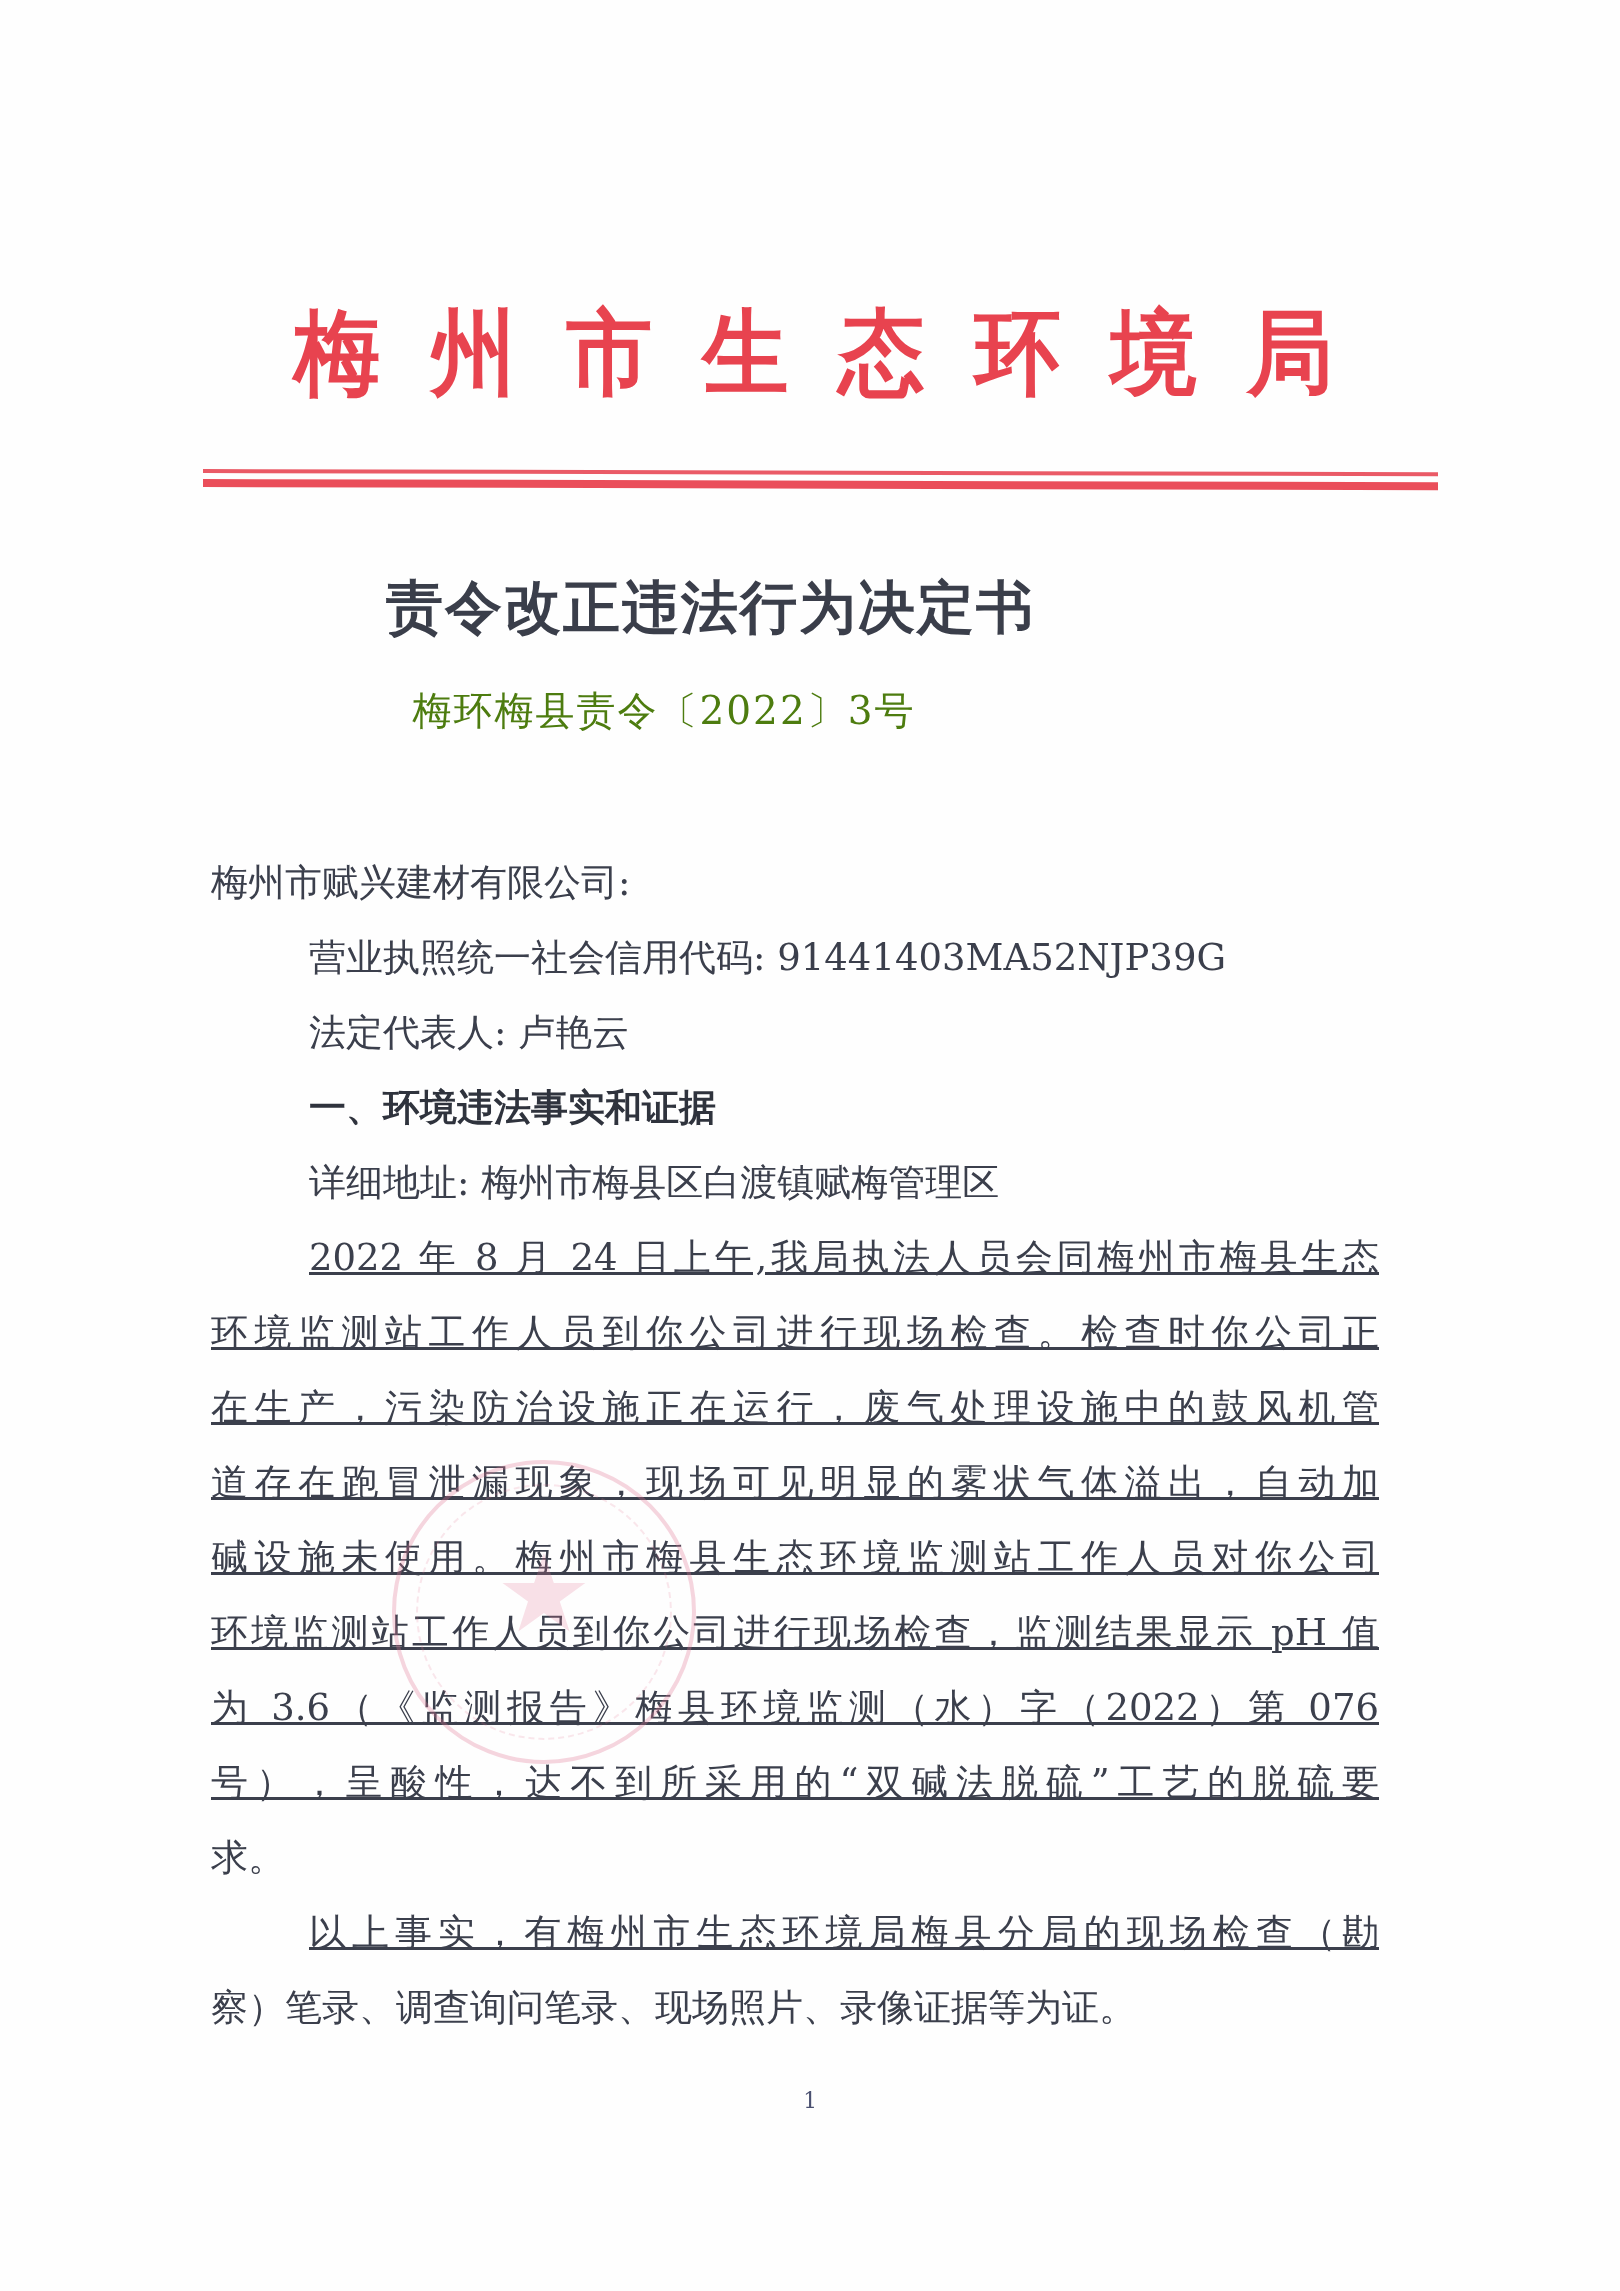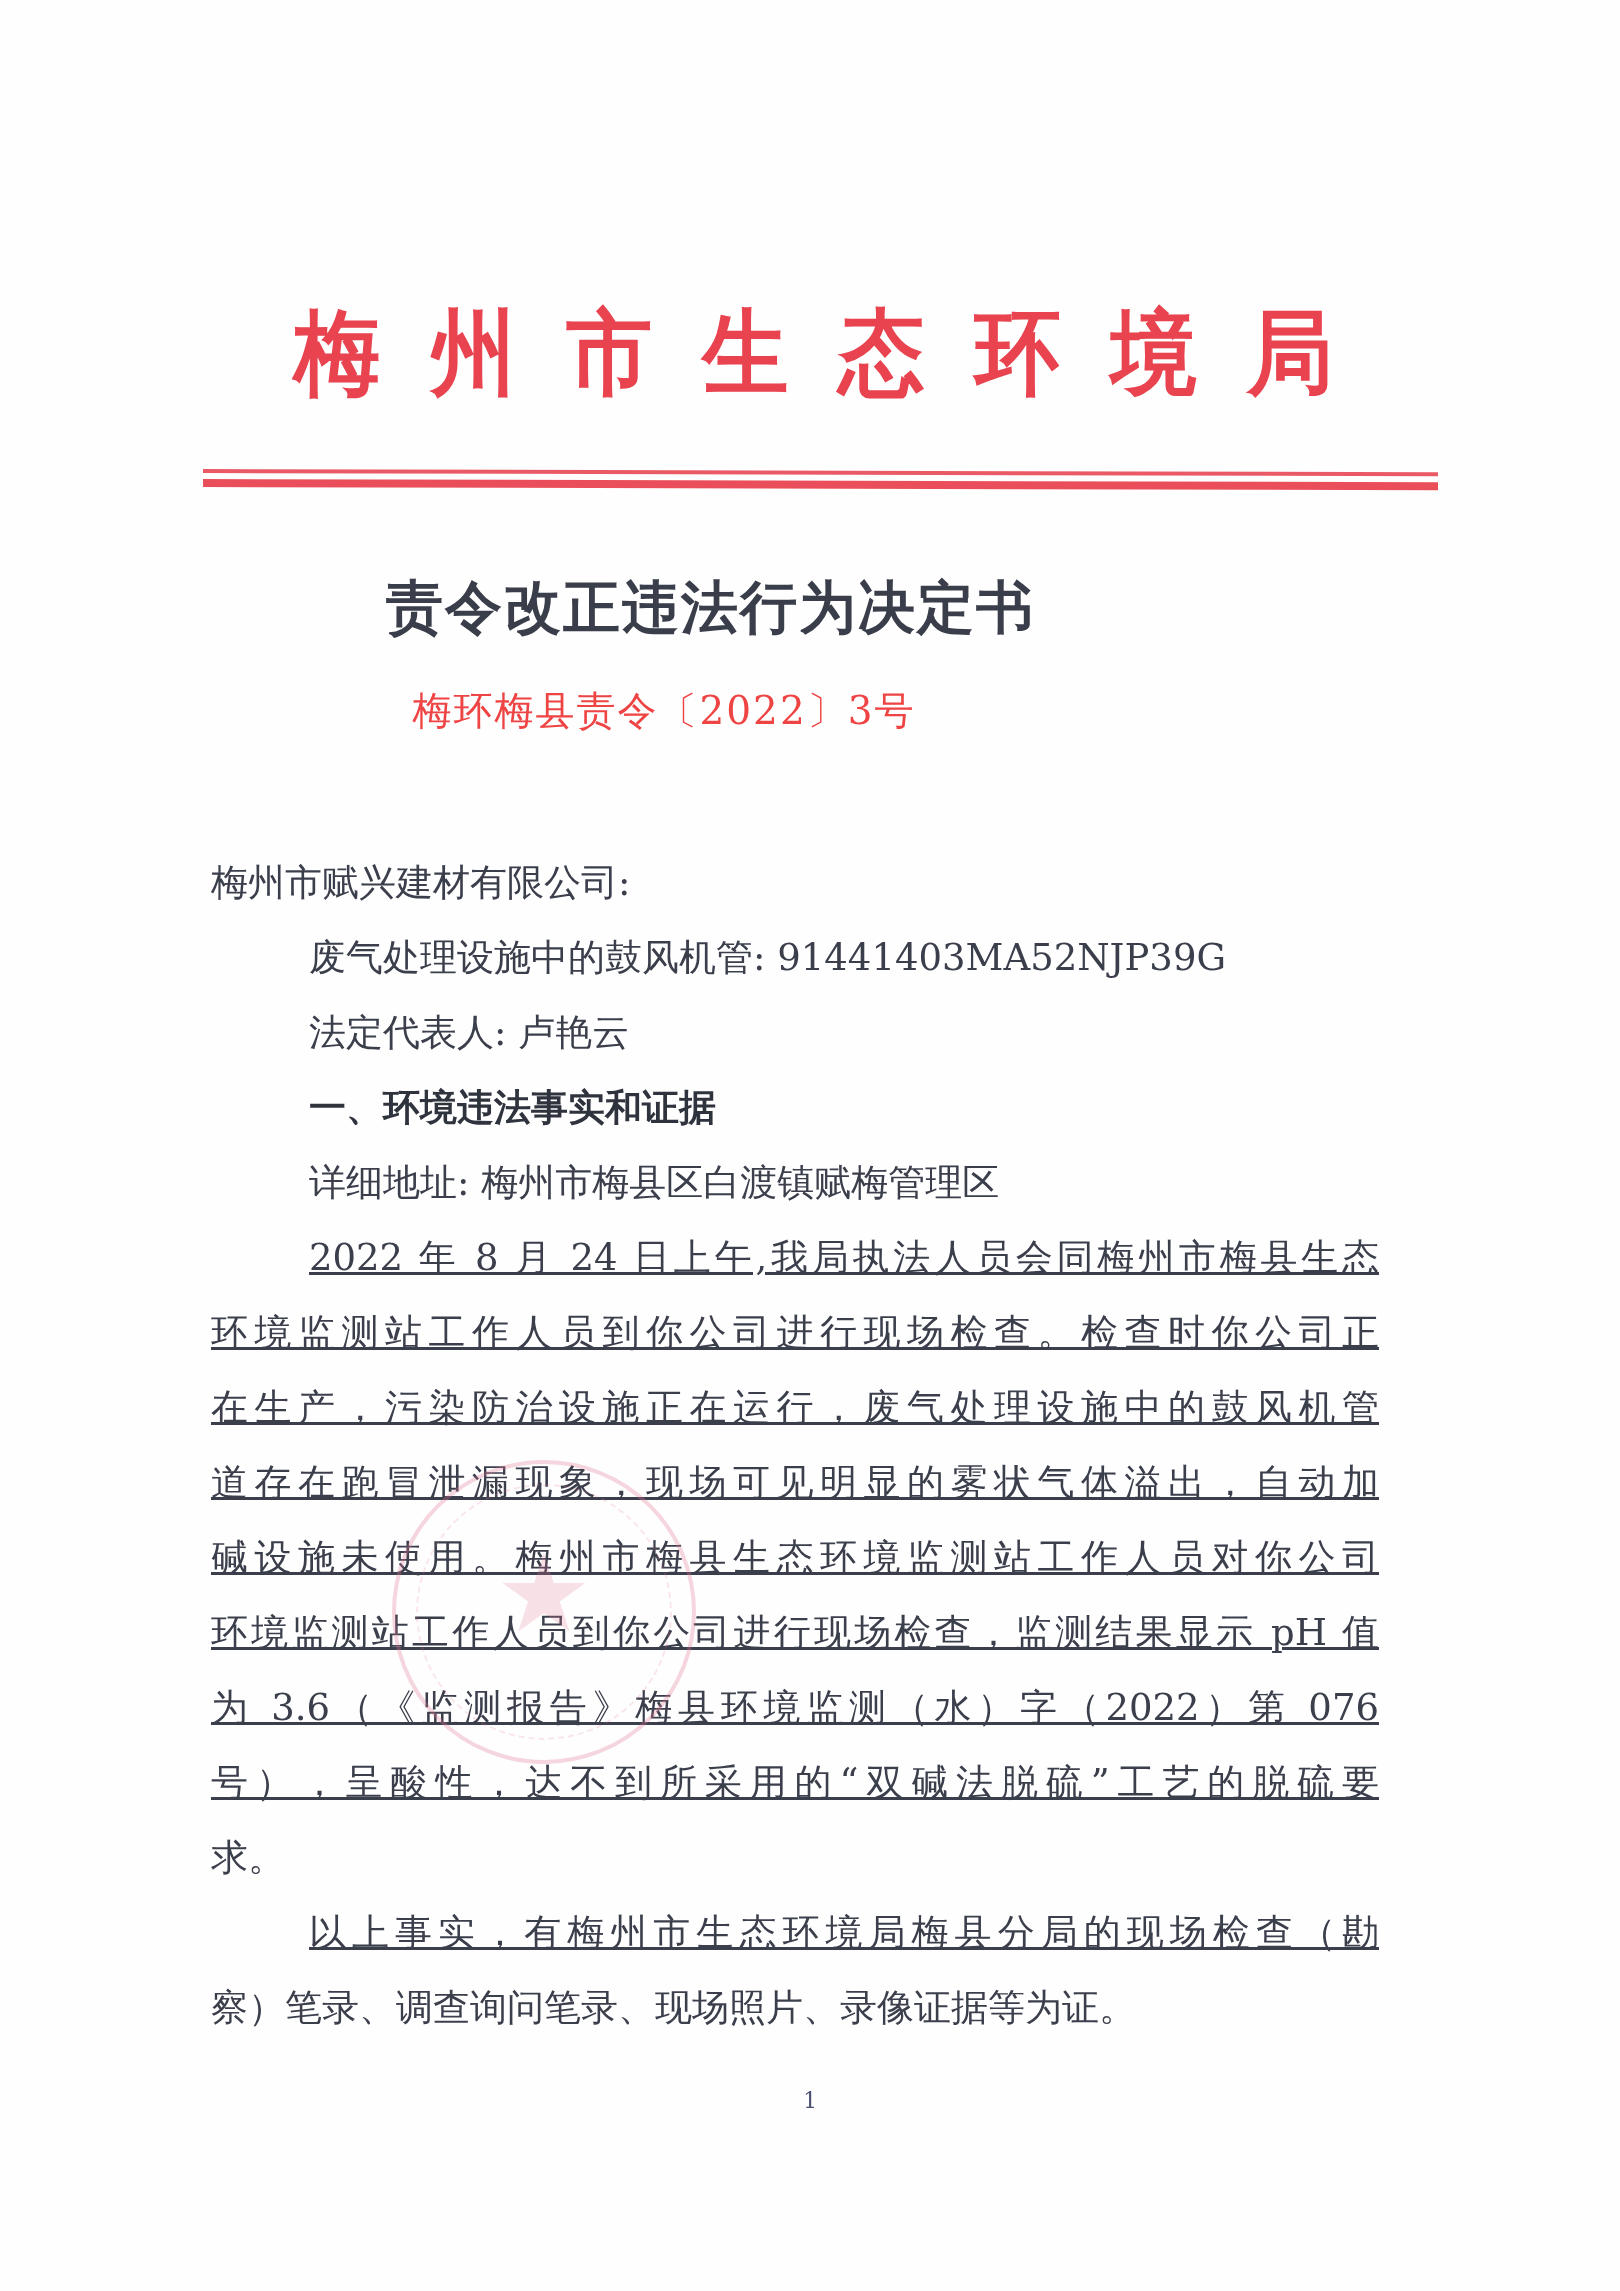--- a/index.html
+++ b/index.html
@@ -63,21 +63,21 @@
       color: #3a3e4a;
       letter-spacing: 2px;
       line-height: 78px;
     }
     .doc-number {
       position: absolute;
       left: 0; top: 681px;
       width: 1328px;
       text-align: center;
       font-size: 39px;
-      color: #ef4444;
+      color: #4d7c0f;
       line-height: 59px;
       letter-spacing: 2px;
     }
     .body-text {
       position: absolute;
       left: 211px;
       top: 845px;
       width: 1168px;
       font-size: 37px;
       line-height: 75px;
@@ -150,21 +150,21 @@
   </div>
 
   <div class="rule-thin"></div>
   <div class="rule-thick"></div>
 
   <div class="doc-title">责令改正违法行为决定书</div>
   <div class="doc-number">梅环梅县责令〔2022〕3号</div>
 
   <div class="body-text">
     <div class="line">梅州市赋兴建材有限公司:</div>
-    <div class="line indent1">废气处理设施中的鼓风机管: 91441403MA52NJP39G</div>
+    <div class="line indent1">营业执照统一社会信用代码: 91441403MA52NJP39G</div>
     <div class="line indent1">法定代表人: 卢艳云</div>
     <div class="line indent1 heading">一、环境违法事实和证据</div>
     <div class="line indent1">详细地址: 梅州市梅县区白渡镇赋梅管理区</div>
 
     <div class="line justify indent1">2022 年 8 月 24 日上午,我局执法人员会同梅州市梅县生态</div>
     <div class="line justify">环境监测站工作人员到你公司进行现场检查。检查时你公司正</div>
     <div class="line justify">在生产，污染防治设施正在运行，废气处理设施中的鼓风机管</div>
     <div class="line justify">道存在跑冒泄漏现象，现场可见明显的雾状气体溢出，自动加</div>
     <div class="line justify">碱设施未使用。梅州市梅县生态环境监测站工作人员对你公司</div>
     <div class="line justify">环境监测站工作人员到你公司进行现场检查，监测结果显示 pH 值</div>

